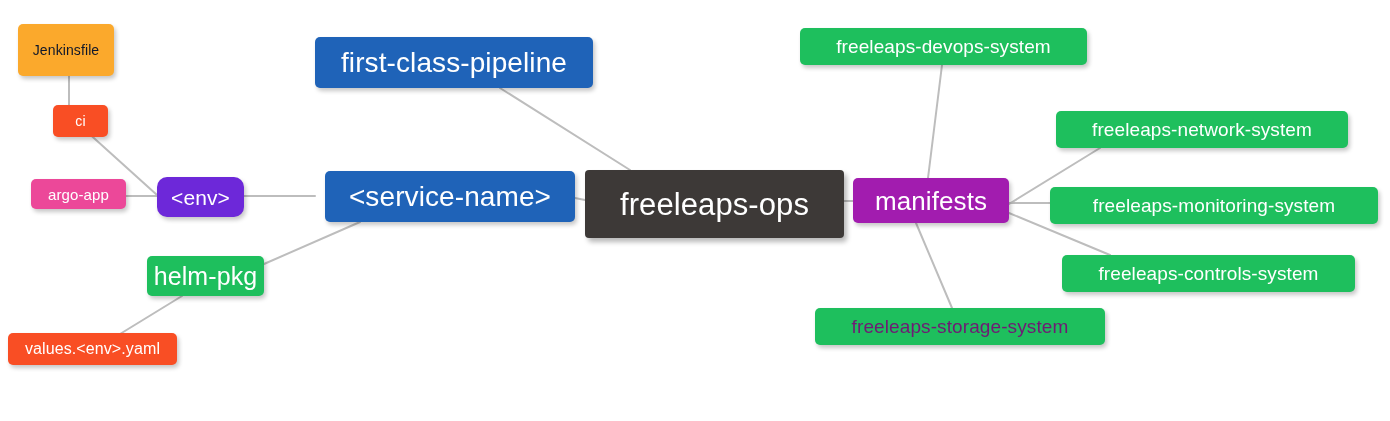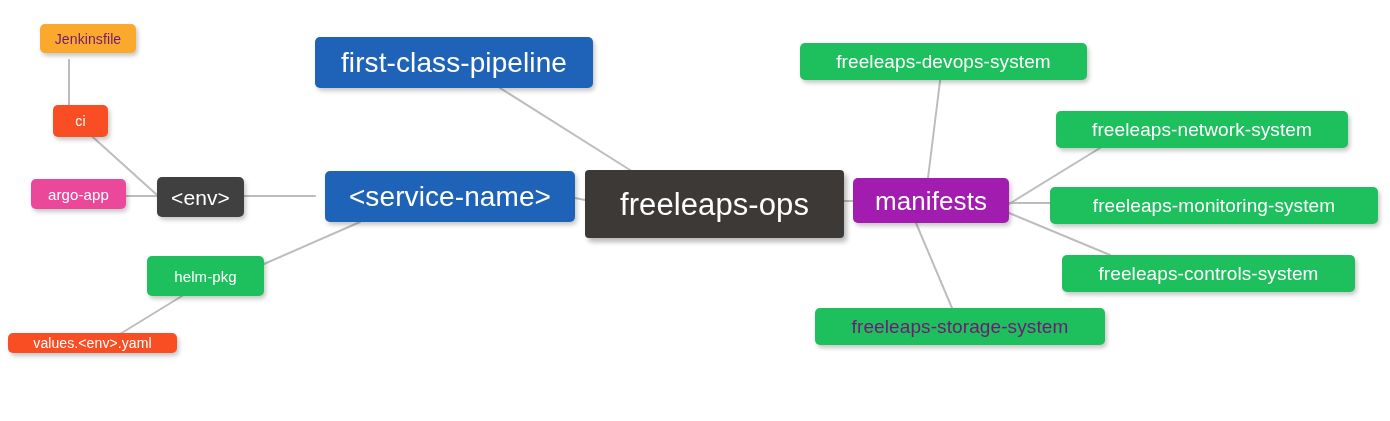--- a/index.html
+++ b/index.html
@@ -60,51 +60,51 @@
       <line x1="565" y1="196" x2="585" y2="200" stroke="#bdbdbd" stroke-width="2" stroke-linecap="round"></line>
       <line x1="500" y1="88" x2="630" y2="170" stroke="#bdbdbd" stroke-width="2" stroke-linecap="round"></line>
       <line x1="844" y1="201" x2="853" y2="201" stroke="#bdbdbd" stroke-width="2" stroke-linecap="round"></line>
       <line x1="928" y1="178" x2="942" y2="65" stroke="#bdbdbd" stroke-width="2" stroke-linecap="round"></line>
       <line x1="1009" y1="204" x2="1100" y2="148" stroke="#bdbdbd" stroke-width="2" stroke-linecap="round"></line>
       <line x1="1009" y1="203" x2="1050" y2="203" stroke="#bdbdbd" stroke-width="2" stroke-linecap="round"></line>
       <line x1="1009" y1="213" x2="1110" y2="255" stroke="#bdbdbd" stroke-width="2" stroke-linecap="round"></line>
       <line x1="916" y1="223" x2="952" y2="308" stroke="#bdbdbd" stroke-width="2" stroke-linecap="round"></line>
     </svg>
   <div id="node-layer">
-      <div class="mm-node" style="left: 40px; top: 24px; width: 96px; height: 29px; background: rgb(251, 169, 44); color: #701a75; font-size: 14px;">
+      <div class="mm-node" style="left: 18px; top: 24px; width: 96px; height: 52px; background: rgb(251, 169, 44); color: #0f172a; font-size: 14px;">
         <span>Jenkinsfile</span>
       </div>
       <div class="mm-node" style="left: 53px; top: 105px; width: 55px; height: 32px; background: rgb(249, 78, 36); color: rgb(255, 255, 255); font-size: 14px;">
         <span>ci</span>
       </div>
       <div class="mm-node" style="left: 31px; top: 179px; width: 95px; height: 30px; background: #ec4899; color: rgb(255, 255, 255); font-size: 15px;">
         <span>argo-app</span>
       </div>
-      <div class="mm-node" style="left: 157px; top: 177px; width: 87px; height: 40px; background: #404040; color: rgb(255, 255, 255); font-size: 21px;">
+      <div class="mm-node" style="left: 157px; top: 177px; width: 87px; height: 40px; background: #6d28d9; color: rgb(255, 255, 255); font-size: 21px; border-radius: 10px;">
         <span>&lt;env&gt;</span>
       </div>
-      <div class="mm-node" style="left: 147px; top: 256px; width: 117px; height: 40px; background: rgb(30, 191, 93); color: rgb(255, 255, 255); font-size: 15px;">
+      <div class="mm-node" style="left: 147px; top: 256px; width: 117px; height: 40px; background: rgb(30, 191, 93); color: rgb(255, 255, 255); font-size: 25px;">
         <span>helm-pkg</span>
       </div>
-      <div class="mm-node" style="left: 8px; top: 333px; width: 169px; height: 20px; background: rgb(249, 78, 36); color: rgb(255, 255, 255); font-size: 14px;">
+      <div class="mm-node" style="left: 8px; top: 333px; width: 169px; height: 32px; background: rgb(249, 78, 36); color: rgb(255, 255, 255); font-size: 16px;">
         <span>values.&lt;env&gt;.yaml</span>
       </div>
       <div class="mm-node" style="left: 325px; top: 171px; width: 250px; height: 51px; background: rgb(31, 99, 184); color: rgb(255, 255, 255); font-size: 28px;">
         <span>&lt;service-name&gt;</span>
       </div>
       <div class="mm-node" style="left: 315px; top: 37px; width: 278px; height: 51px; background: rgb(31, 99, 184); color: rgb(255, 255, 255); font-size: 28px;">
         <span>first-class-pipeline</span>
       </div>
       <div class="mm-node root" style="left: 585px; top: 170px; width: 259px; height: 68px; background: rgb(61, 57, 55); color: rgb(255, 255, 255); font-size: 31px;">
         <span>freeleaps-ops</span>
       </div>
       <div class="mm-node" style="left: 853px; top: 178px; width: 156px; height: 45px; background: #a21caf; color: rgb(255, 255, 255); font-size: 26px;">
         <span>manifests</span>
       </div>
-      <div class="mm-node" style="left: 800px; top: 28px; width: 287px; height: 37px; background: rgb(30, 191, 93); color: rgb(255, 255, 255); font-size: 19px; margin-top: 15px;">
+      <div class="mm-node" style="left: 800px; top: 28px; width: 287px; height: 37px; background: rgb(30, 191, 93); color: rgb(255, 255, 255); font-size: 19px;">
         <span>freeleaps-devops-system</span>
       </div>
       <div class="mm-node" style="left: 1056px; top: 111px; width: 292px; height: 37px; background: rgb(30, 191, 93); color: rgb(255, 255, 255); font-size: 19px;">
         <span>freeleaps-network-system</span>
       </div>
       <div class="mm-node" style="left: 1050px; top: 187px; width: 328px; height: 37px; background: rgb(30, 191, 93); color: rgb(255, 255, 255); font-size: 19px;">
         <span>freeleaps-monitoring-system</span>
       </div>
       <div class="mm-node" style="left: 1062px; top: 255px; width: 293px; height: 37px; background: rgb(30, 191, 93); color: rgb(255, 255, 255); font-size: 19px;">
         <span>freeleaps-controls-system</span>

